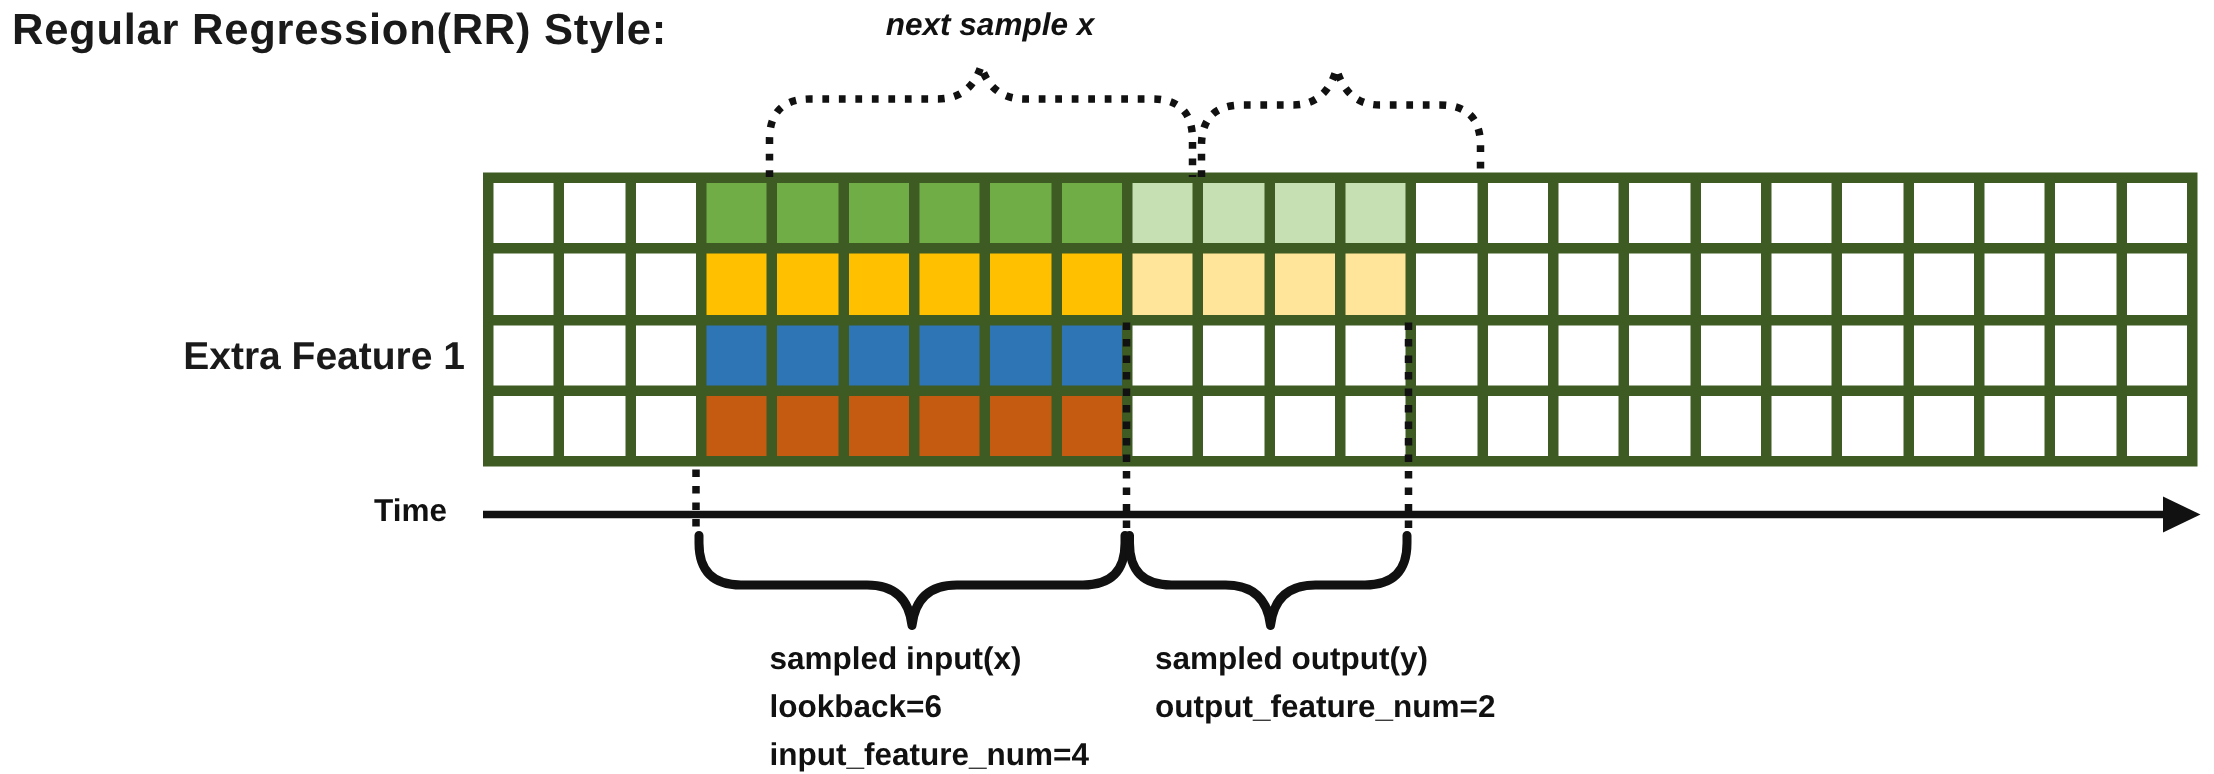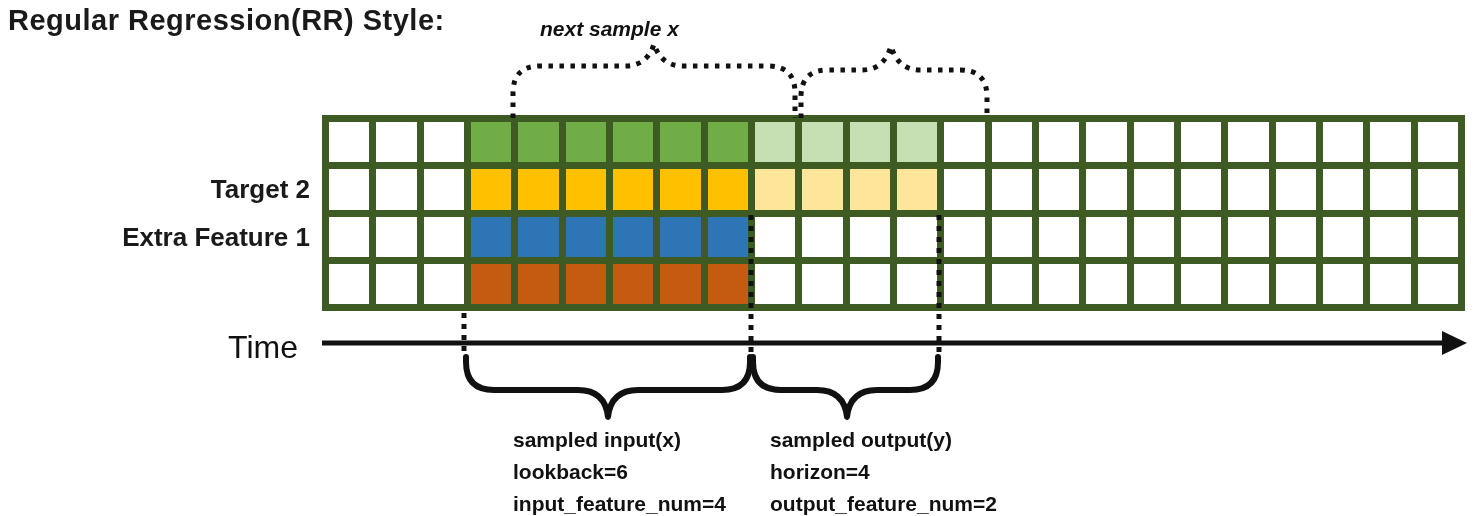--- a/index.html
+++ b/index.html
@@ -36,37 +36,38 @@
     box-sizing: border-box;
     display: grid;
     grid-template-columns: repeat(24, 1fr);
     grid-template-rows: repeat(4, 1fr);
     gap: 7px;
     padding: 7px;
   }
   .cell { width: 100%; height: 100%; }
   .brace-label {
     position: absolute;
-    top: 17px;
+    top: 5px;
     width: 240px;
+    text-align: center;
     font-size: 21px;
     font-style: italic;
     font-weight: 600;
     color: #111111;
     white-space: nowrap;
   }
   #next-x-label { left: 540px; }
   #next-y-label { left: 774px; }
   .time-label {
     position: absolute;
     left: 80px; top: 329px;
     width: 218px;
     text-align: right;
-    font-size: 32px;
-    font-weight: 400;
+    font-size: 21px;
+    font-weight: 700;
     color: #111111;
   }
   .sample-note {
     position: absolute;
     top: 424px;
     font-size: 21px;
     font-weight: 600;
     color: #111111;
     line-height: 32px;
     white-space: nowrap;
@@ -82,21 +83,20 @@
 </style>
 </head>
 <body>
 
 <div class="canvas">
 
   <div class="title">Regular Regression(RR) Style:</div>
 
   <div class="brace-label" id="next-x-label">next sample x</div>
 
-  <div class="row-label" style="top:169px">Target 2</div>
   <div class="row-label" style="top:216.5px">Extra Feature 1</div>
 
   <div id="grid" style="background: rgb(62, 91, 35);">
       <div class="cell" style="background: rgb(255, 255, 255);"></div>
       <div class="cell" style="background: rgb(255, 255, 255);"></div>
       <div class="cell" style="background: rgb(255, 255, 255);"></div>
       <div class="cell" style="background: rgb(112, 173, 71);"></div>
       <div class="cell" style="background: rgb(112, 173, 71);"></div>
       <div class="cell" style="background: rgb(112, 173, 71);"></div>
       <div class="cell" style="background: rgb(112, 173, 71);"></div>
@@ -194,21 +194,20 @@
   <div class="time-label">Time</div>
 
   <div class="sample-note" id="input-note">
     <div>sampled input(x)</div>
     <div>lookback=6</div>
     <div>input_feature_num=4</div>
   </div>
 
   <div class="sample-note" id="output-note">
     <div>sampled output(y)</div>
-    <div>horizon=4</div>
     <div>output_feature_num=2</div>
   </div>
 
   <svg class="overlay" viewBox="0 0 1476 516">
 
     <path d="M 513 118 L 513 93 Q 513 66 540 66 L 625 66 Q 647 66 654 44 Q 661 66 683 66 L 768 66 Q 795 66 795 93 L 795 118" fill="none" stroke="#111111" stroke-width="5" stroke-dasharray="4.5 6.5"></path>
 
     <path d="M 801 118 L 801 97 Q 801 70 828 70 L 862 70 Q 884 70 891 46 Q 898 70 920 70 L 960 70 Q 987 70 987 97 L 987 118" fill="none" stroke="#111111" stroke-width="5" stroke-dasharray="4.5 6.5"></path>
 
     <path d="M 464 313 L 464 355" fill="none" stroke="#111111" stroke-width="5" stroke-dasharray="5 6"></path>

